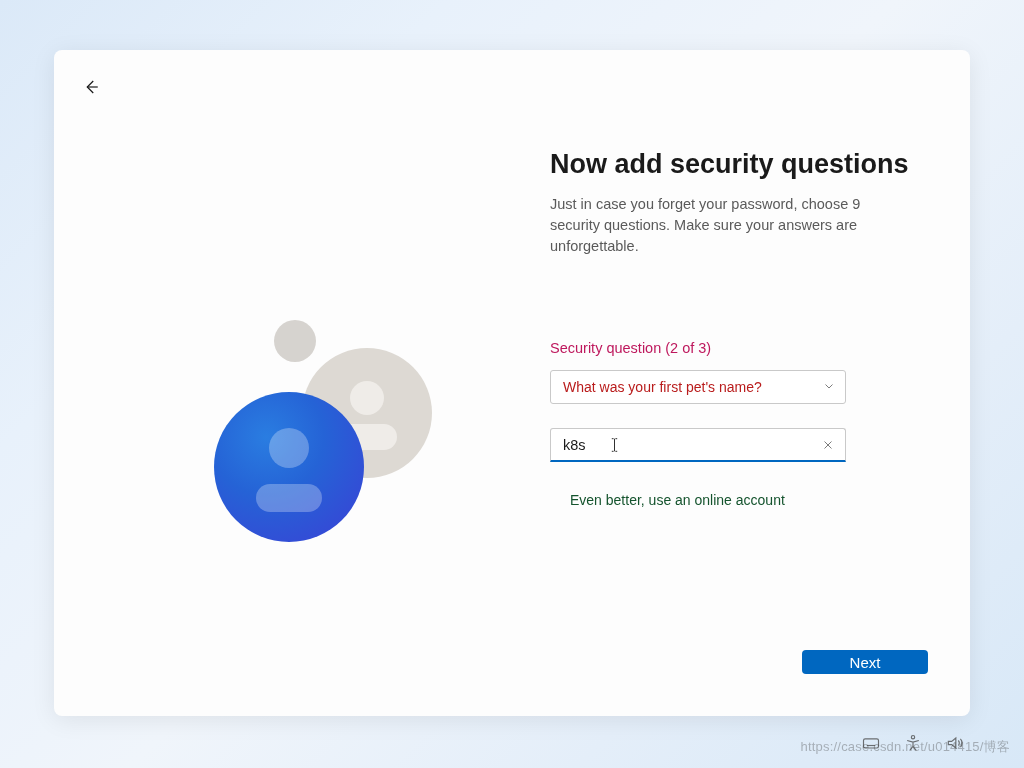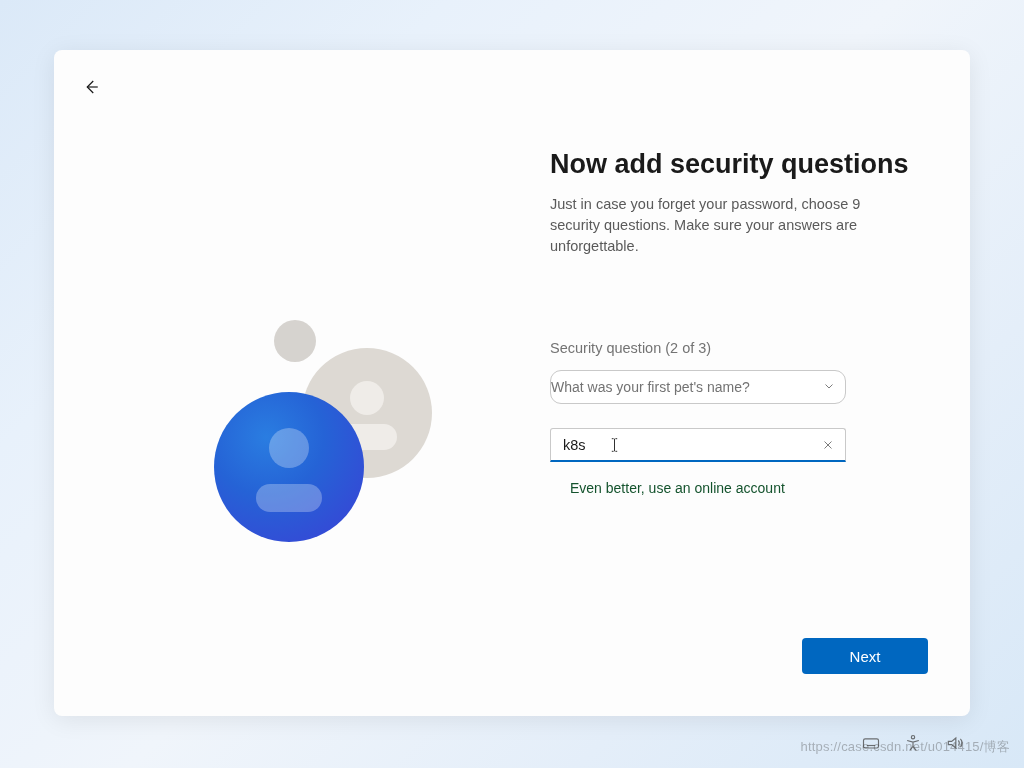--- a/index.html
+++ b/index.html
@@ -78,48 +78,48 @@
     max-width: 350px;
   }
 
   .form-area {
     position: absolute;
     left: 496px; top: 290px;
     width: 296px;
   }
   .form-label {
     font-size: 14.5px;
-    color: #737373;
+    color: #be185d;
     margin-bottom: 14px;
   }
   .select-wrap {
     position: relative;
     height: 34px;
     border: 1px solid #c9c9c9;
-    border-radius: 11px;
+    border-radius: 3px;
     background: #fff;
     display: flex; align-items: center;
-    padding: 0 34px 0 0;
+    padding: 0 34px 0 12px;
     font-size: 14px;
-    color: #737373;
+    color: #b91c1c;
     cursor: pointer;
     margin-bottom: 24px;
   }
   .select-wrap .chev {
     position: absolute; right: 10px; top: 50%; transform: translateY(-50%);
   }
   .input-wrap {
     position: relative;
     height: 34px;
     border: 1px solid #c9c9c9;
     border-bottom: 2px solid #0067c0;
     border-radius: 3px 3px 0 0;
     background: #fff;
     display: flex; align-items: center;
-    margin-bottom: 18px;
+    margin-bottom: 30px;
   }
   .input-wrap input {
     flex: 1;
     border: none; outline: none;
     padding: 0 34px 0 12px;
     font-size: 14.5px;
     color: #1a1a1a;
     background: transparent;
     height: 100%;
   }
@@ -138,21 +138,21 @@
   .link {
     font-size: 14px;
     color: #14532d;
     cursor: pointer;
     margin-left: 20px;
   }
 
   .next-btn {
     position: absolute;
     right: 42px; bottom: 42px;
-    width: 126px; height: 36px;
+    width: 126px; height: 24px;
     background: #0067c0;
     color: #fff;
     border: none;
     border-radius: 4px;
     font-size: 15px;
     cursor: pointer;
   }
 
   .taskbar-icons {
     position: absolute;

